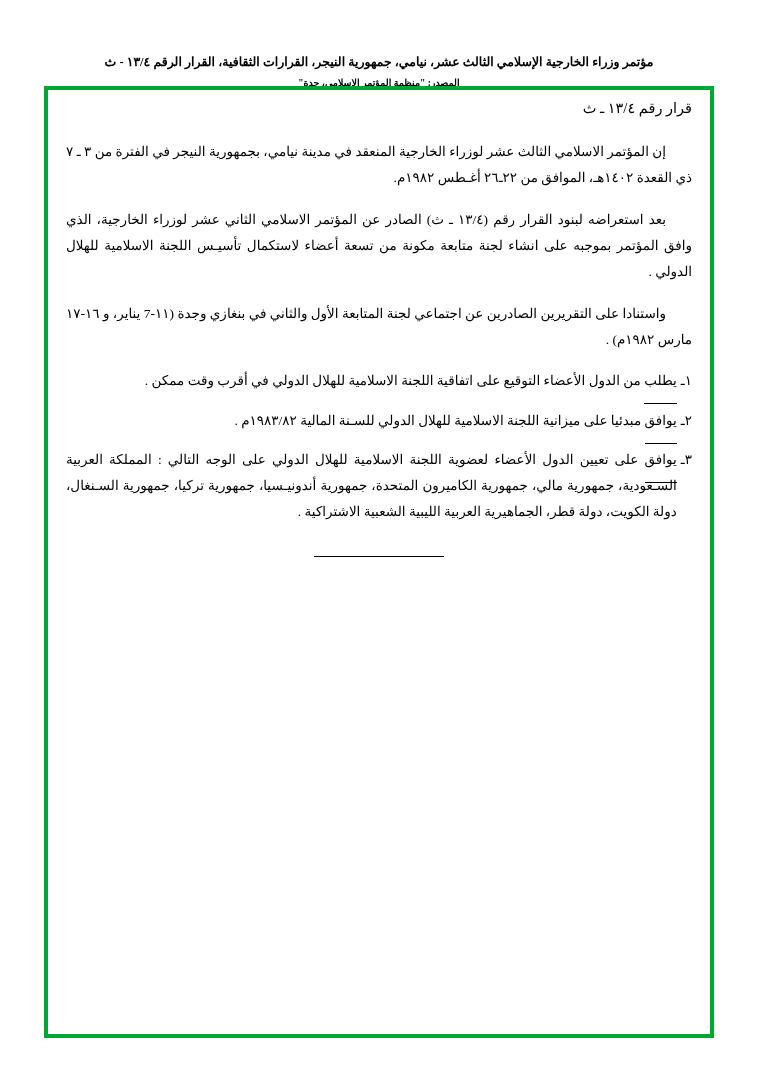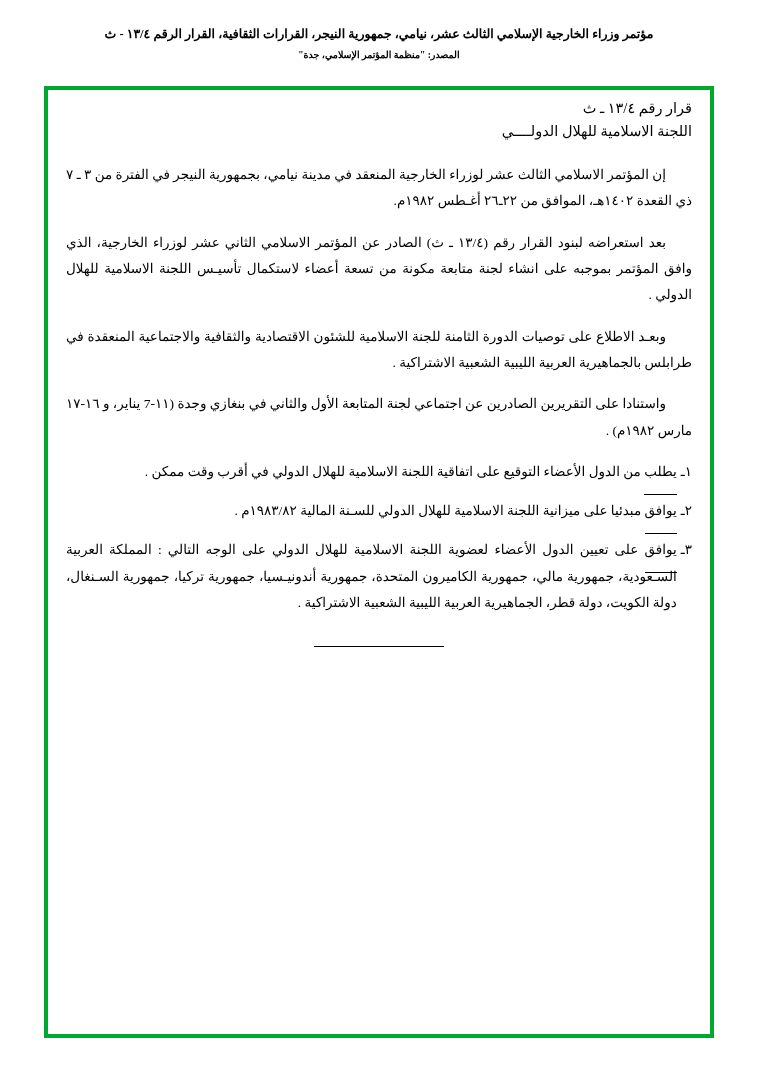--- a/index.html
+++ b/index.html
@@ -28,20 +28,21 @@
     right: 0;
     text-align: center;
   }
   .header-line1 {
     font-family: "Liberation Serif", serif;
     font-weight: bold;
     font-size: 12.5px;
     letter-spacing: 0px;
     direction: rtl;
     white-space: nowrap;
+    margin-top: 28px;
   }
   .header-line2 {
     font-family: "Liberation Serif", serif;
     font-weight: bold;
     font-size: 9.5px;
     margin-top: 7px;
     direction: rtl;
     white-space: nowrap;
   }
   .frame {
@@ -129,26 +130,24 @@
     <div class="header-line1">مؤتمر وزراء الخارجية الإسلامي الثالث عشر، نيامي، جمهورية النيجر، القرارات الثقافية، القرار الرقم ١٣/٤ - ث</div>
     <div class="header-line2">المصدر:  "منظمة المؤتمر الإسلامي، جدة"</div>
   </div>
 
   <div class="frame"></div>
 
   <div class="content">
 
     <div class="title-block">
       <div class="decision-no">قرار رقم ١٣/٤ ـ ث</div>
-      <div class="committee-title">اللجنة الاسلامية للهلال الدولــــي</div>
     </div>
 
     <p class="para indent">إن المؤتمر الاسلامي الثالث عشر لوزراء الخارجية المنعقد في مدينة نيامي، بجمهورية النيجر في الفترة من ٣ ـ ٧ ذي القعدة ١٤٠٢هـ، الموافق من ٢٢ـ٢٦ أغـطس ١٩٨٢م.</p>
     <p class="para indent">بعد استعراضه لبنود القرار رقم (١٣/٤ ـ ث) الصادر عن المؤتمر الاسلامي الثاني عشر لوزراء الخارجية، الذي وافق المؤتمر بموجبه على انشاء لجنة متابعة مكونة من تسعة أعضاء لاستكمال تأسيـس اللجنة الاسلامية للهلال الدولي .</p>
-    <p class="para indent">وبعـد الاطلاع على توصيات الدورة الثامنة للجنة الاسلامية للشئون الاقتصادية والثقافية والاجتماعية المنعقدة في طرابلس بالجماهيرية العربية الليبية الشعبية الاشتراكية .</p>
     <p class="para indent">واستنادا على التقريرين الصادرين عن اجتماعي لجنة المتابعة الأول والثاني في بنغازي وجدة (١١-7 يناير، و ١٦-١٧ مارس ١٩٨٢م) .</p>
 
     <ul class="num-list">
       <li class="num-item">
         <span class="num-marker">١ـ</span>
         <span class="num-text"><span class="u">يطلب</span> <span>من الدول الأعضاء التوقيع على اتفاقية اللجنة الاسلامية للهلال الدولي في أقرب وقت ممكن .</span></span>
       </li>
       <li class="num-item">
         <span class="num-marker">٢ـ</span>
         <span class="num-text"><span class="u">يوافق</span> <span>مبدئيا على ميزانية اللجنة الاسلامية للهلال الدولي للسـنة المالية ١٩٨٣/٨٢م .</span></span>

